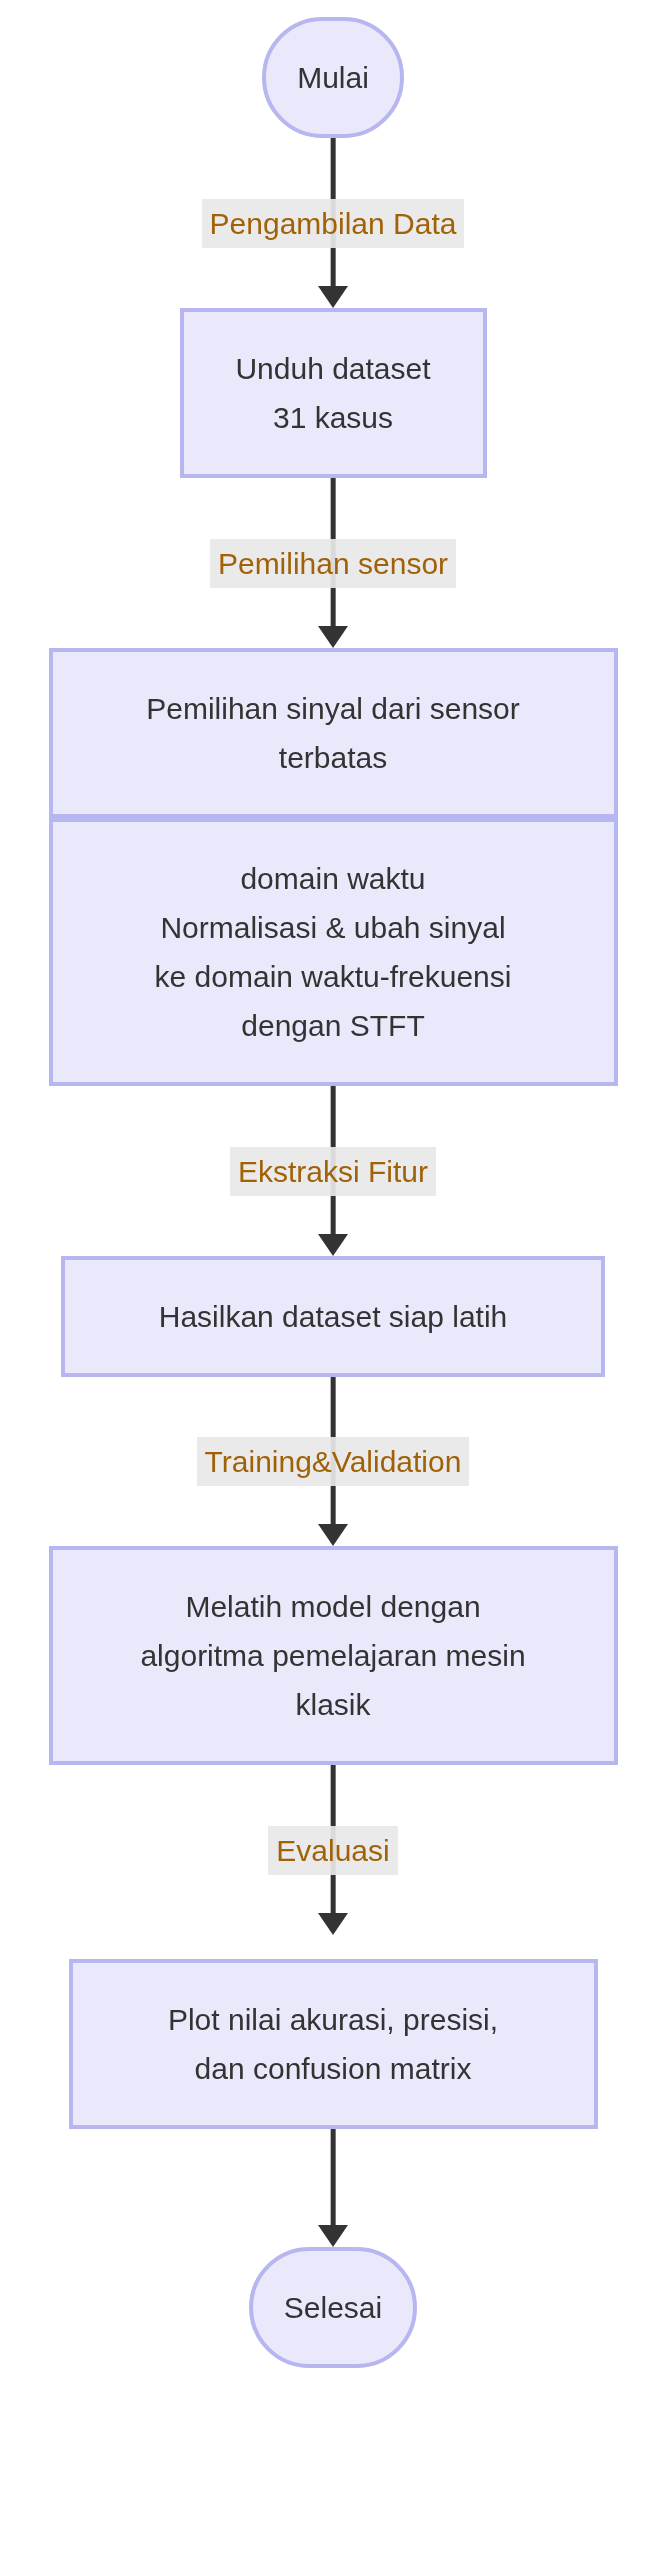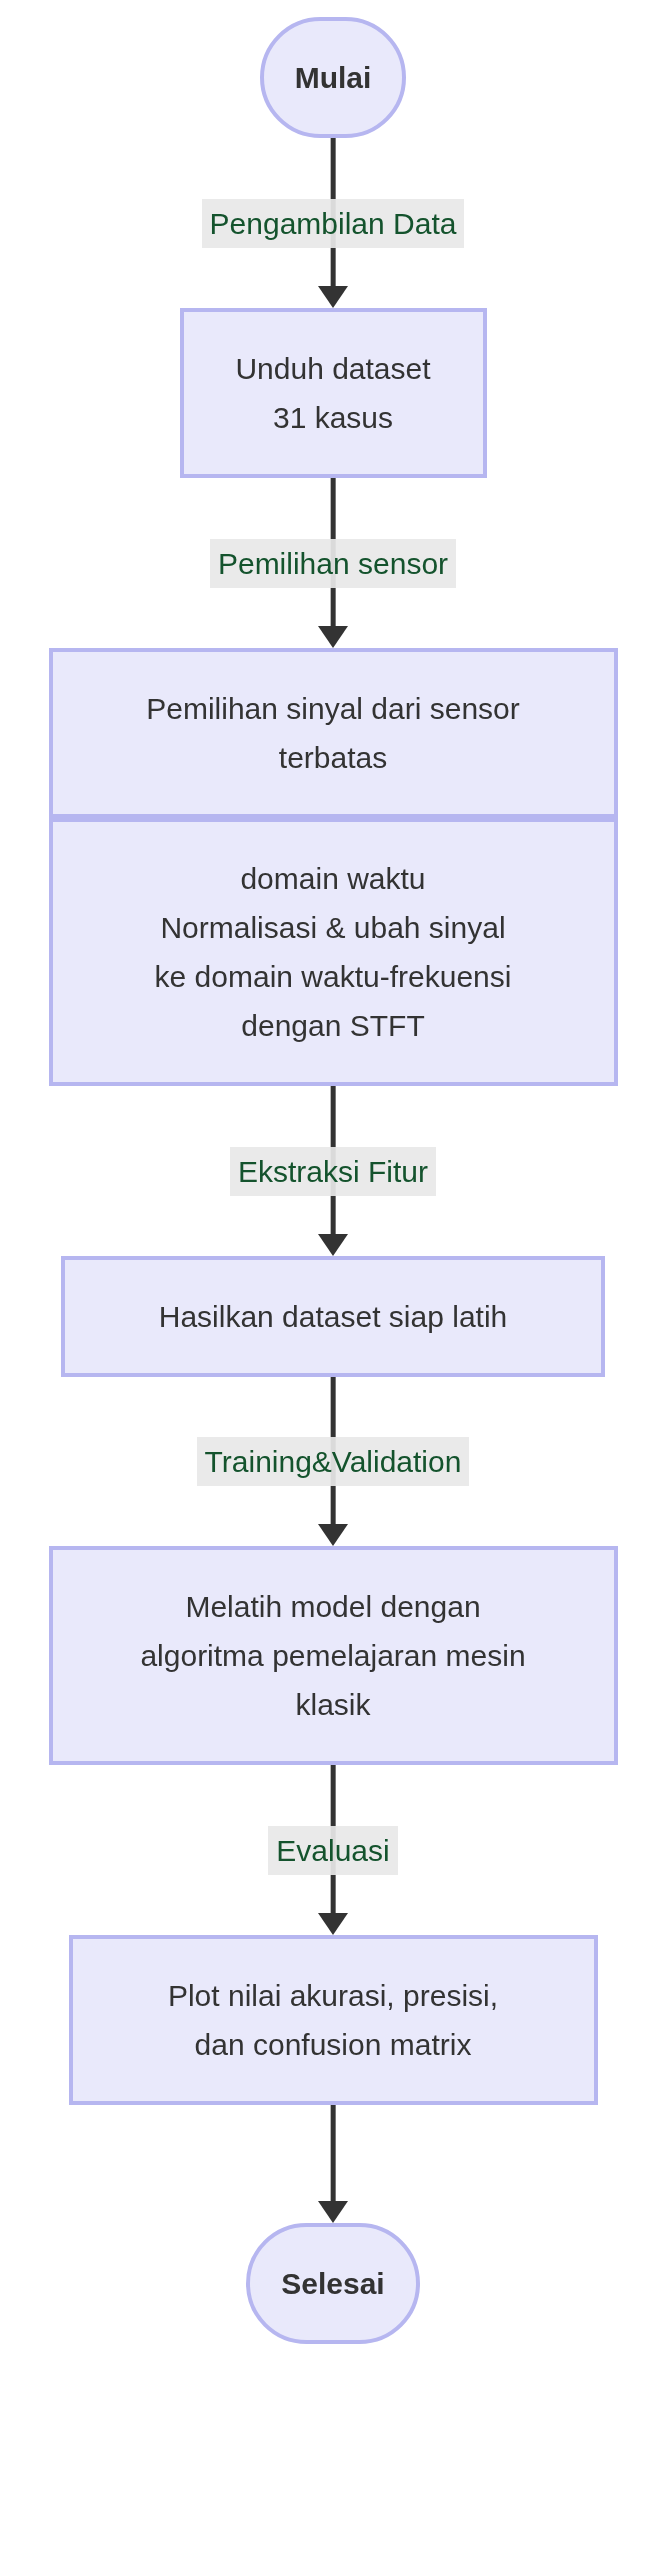--- a/index.html
+++ b/index.html
@@ -34,26 +34,25 @@
     font-size: 30px;
     line-height: 49px;
     padding: 32px 13.4px;
     flex: 0 0 auto;
   }
   .stadium {
     border-radius: 64px;
     padding: 32px 31px;
     width: auto;
     min-width: 141px;
-    font-weight: bold;
   }
   .w1 { width: 307px; }
   .wfull { width: 569px; }
   .w4 { width: 544px; }
-  .w6 { width: 529px; }
+  .w6 { width: 529px; margin-top: 24px; }
   .node .line-txt { display: block; }
   
   .edge {
     position: relative;
     width: 100%;
     display: flex;
     align-items: center;
     justify-content: center;
     flex: 0 0 auto;
   }
@@ -88,21 +87,21 @@
     border-top: 22px solid #333333;
     z-index: 0;
   }
   .edge-label {
     position: relative;
     z-index: 1;
     background: rgba(232,232,232,0.92);
     font-size: 30px;
     line-height: 49px;
     padding: 0 8px;
-    color: #14532d;
+    color: #a16207;
     white-space: nowrap;
   }
 </style>
 </head>
 <body>
 
 <div class="canvas">
 
   <div class="node stadium">
     <span class="line-txt">Mulai</span>

